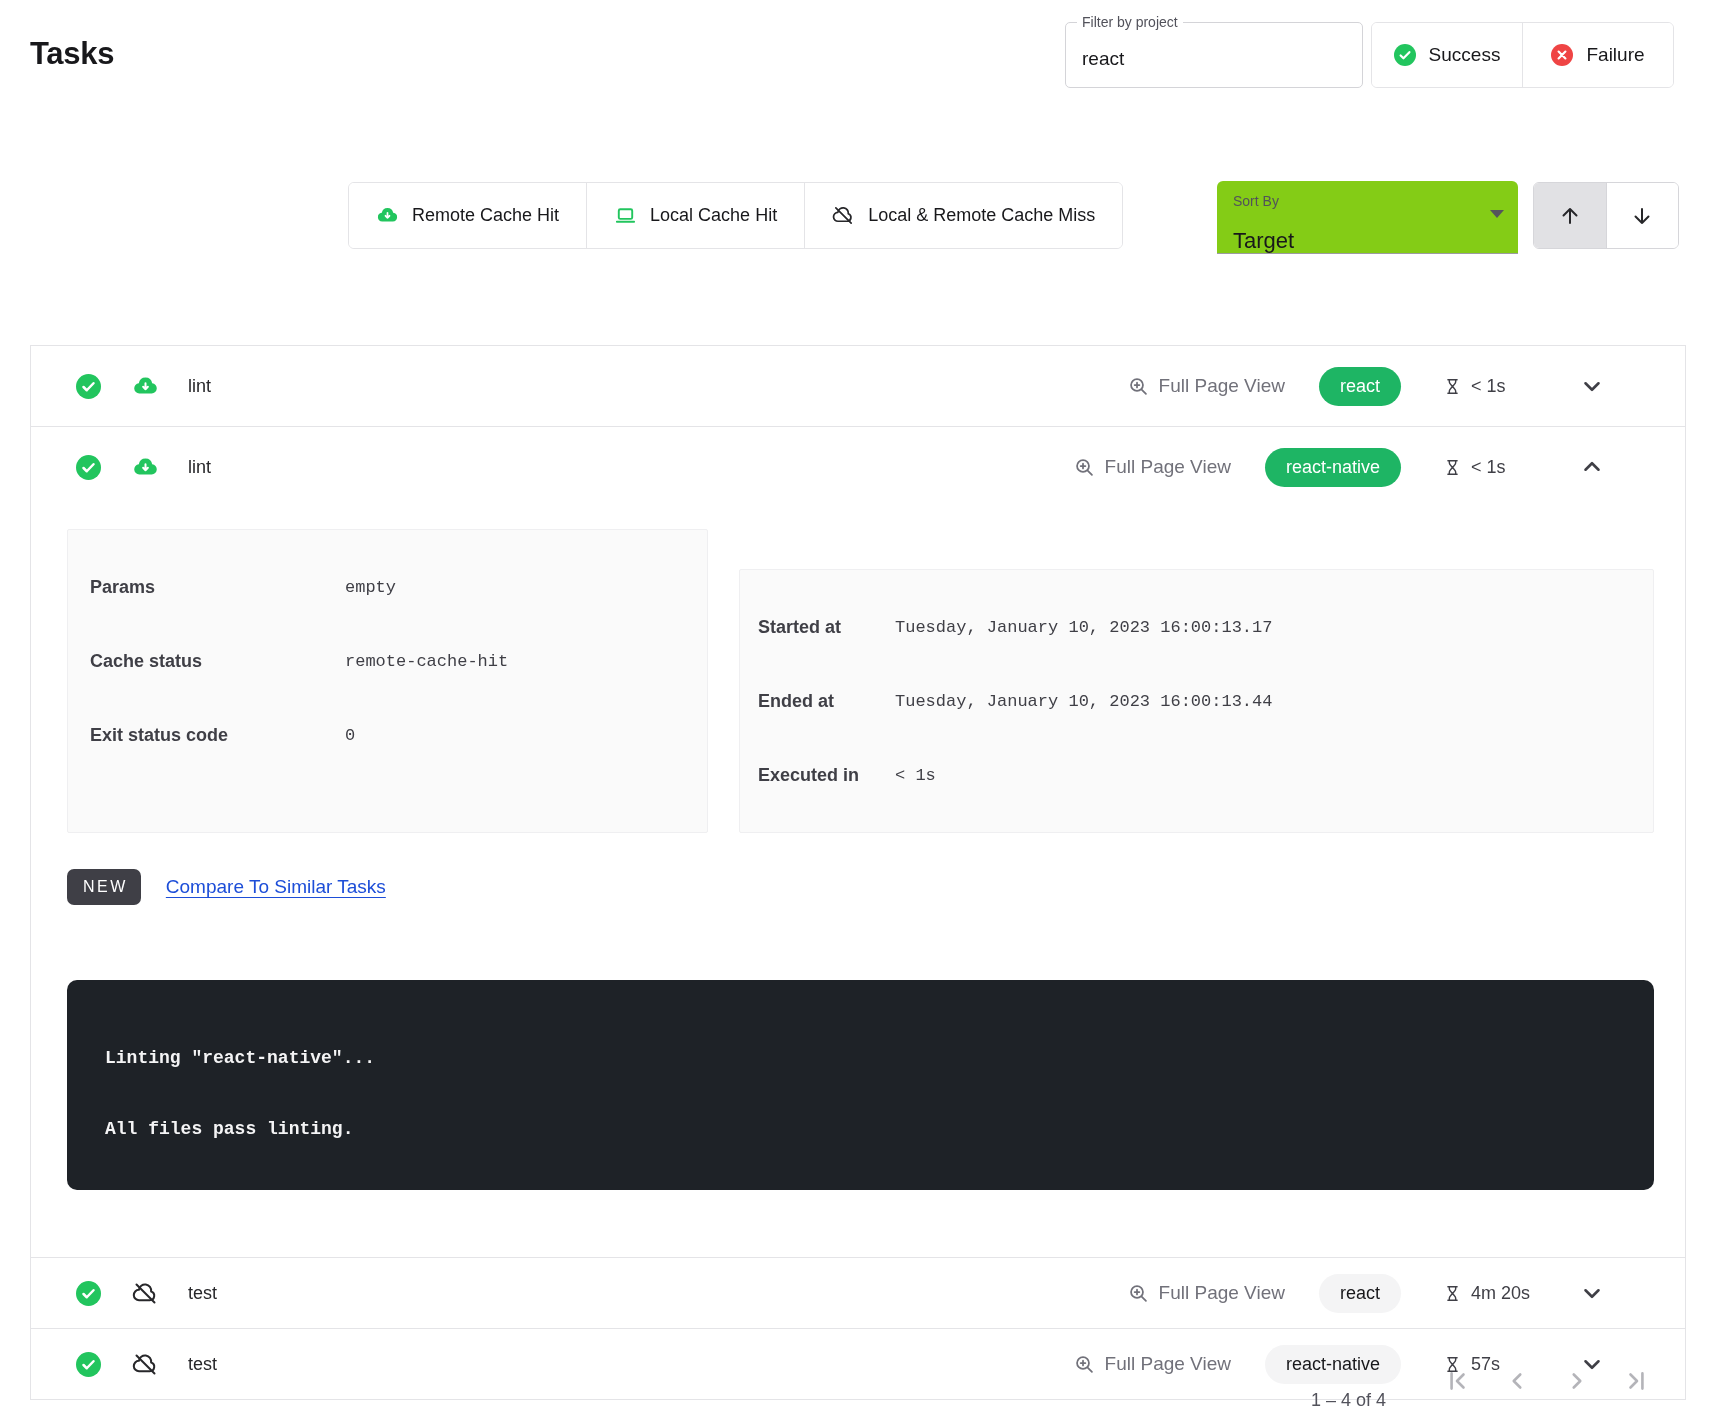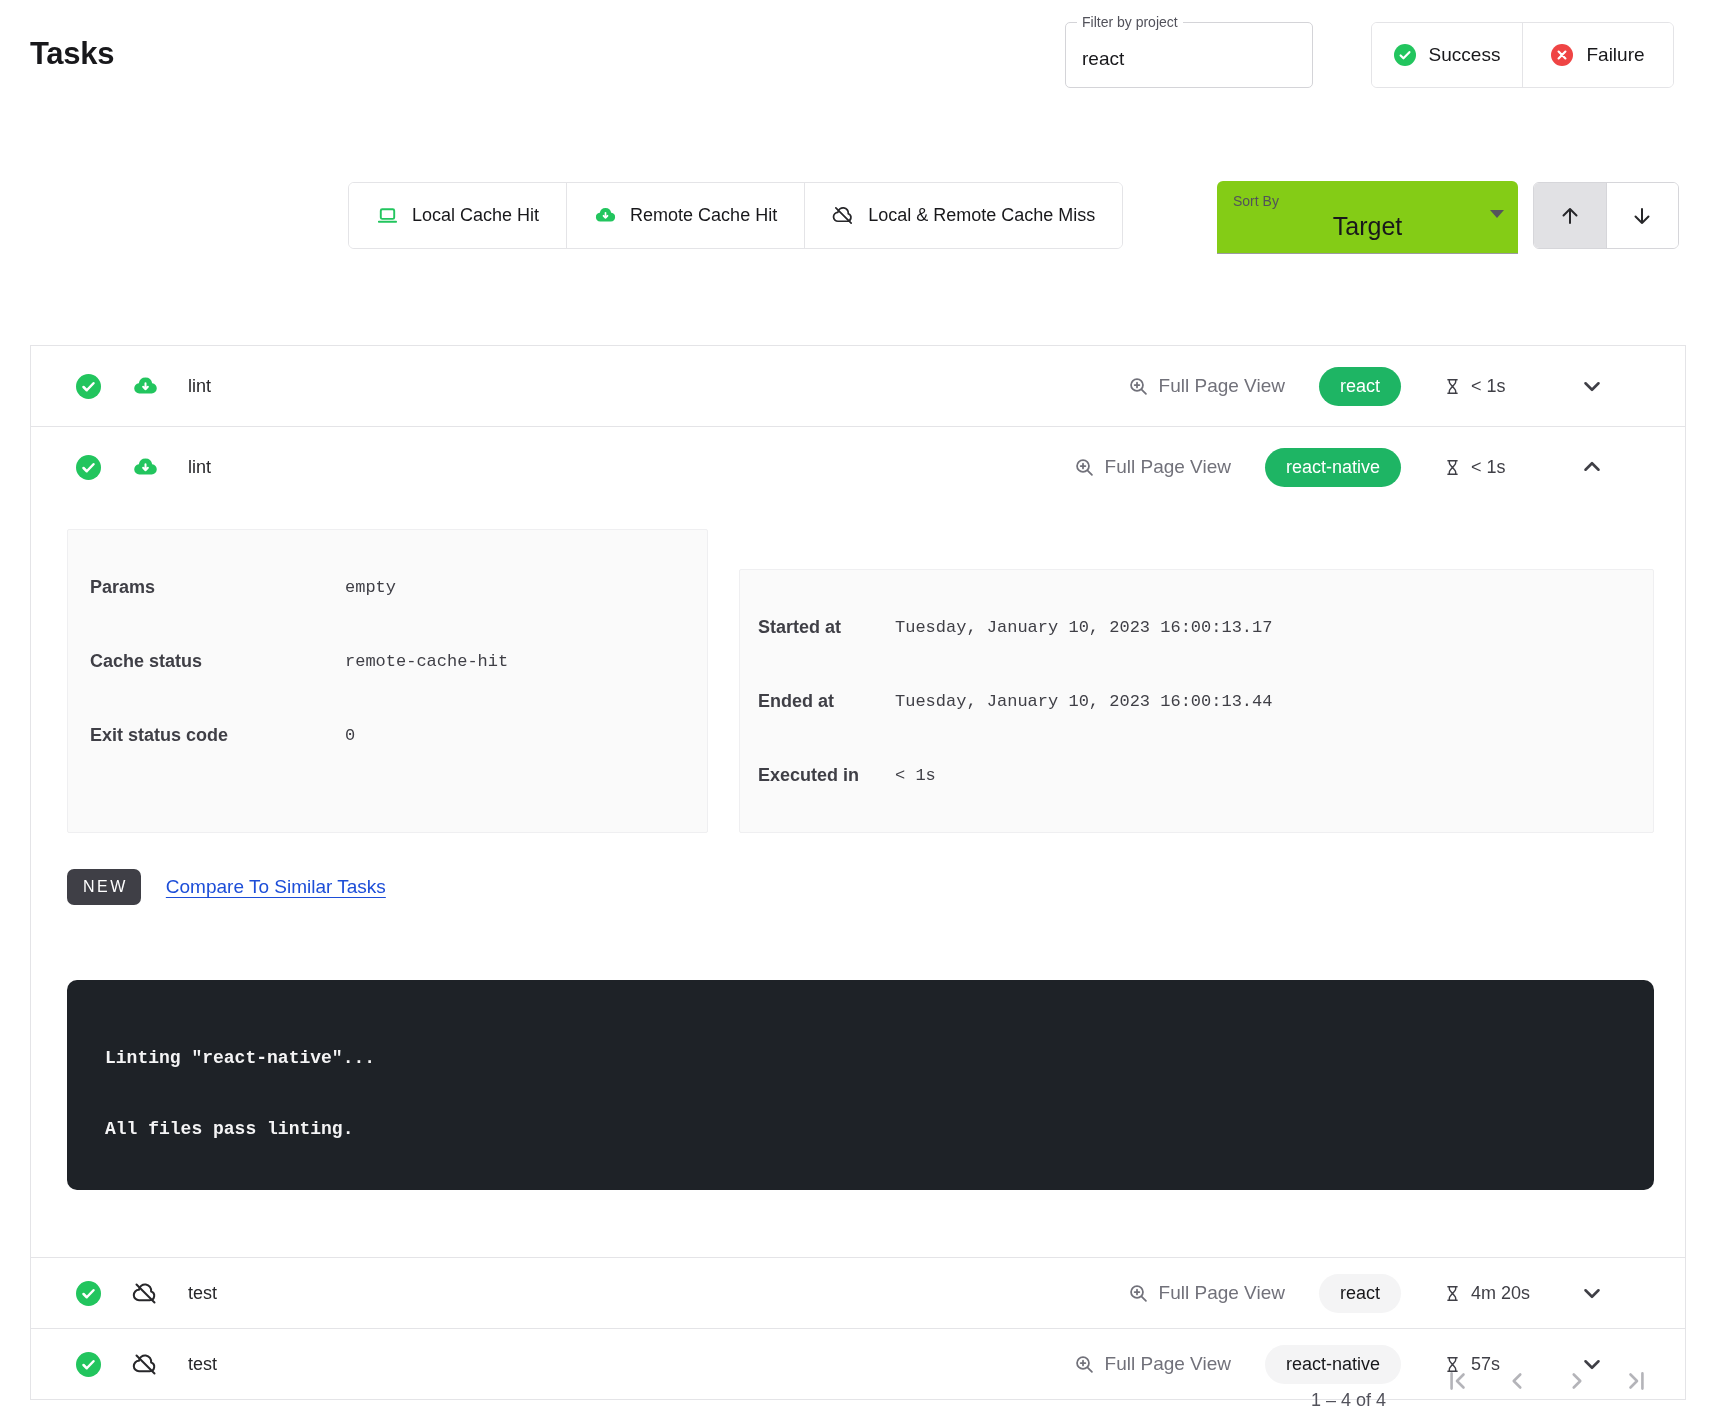--- a/index.html
+++ b/index.html
@@ -5,21 +5,21 @@
   * { margin:0; padding:0; box-sizing:border-box; }
   html,body { background:#ffffff; }
   body {
     width:1716px; height:1418px; position:relative; overflow:hidden;
     font-family:"Liberation Sans", sans-serif; color:#18181b;
   }
 
   
   .page-title { position:absolute; left:30px; top:36px; font-size:31px; font-weight:700; letter-spacing:-0.3px; color:#18181b; }
 
-  .filter-field { position:absolute; left:1065px; top:22px; width:248px; height:66px;
+  .filter-field { position:absolute; left:1065px; top:22px; width:298px; height:66px;
     border:1px solid #d4d4d8; border-radius:5px; background:#fff; }
   .filter-field .field-label { position:absolute; top:-10px; left:11px; background:#fff; padding:0 5px;
     font-size:14px; color:#52525b; line-height:18px; }
   .filter-field input { width:100%; height:100%; border:none; outline:none; background:transparent;
     padding:8px 16px 0 16px; font-size:19px; color:#18181b; font-family:"Liberation Sans", sans-serif; }
 
   .status-group { position:absolute; left:1371px; top:22px; width:303px; height:66px; display:flex;
     border:1px solid #e4e4e7; border-radius:6px; background:#fff; overflow:hidden; }
   .status-btn { flex:1; display:flex; align-items:center; justify-content:center; gap:13px;
     background:#fff; border:none; cursor:pointer; font-size:19px; color:#18181b; font-family:inherit; }
@@ -29,21 +29,21 @@
   .cache-group { position:absolute; left:348px; top:182px; height:67px; display:flex;
     border:1px solid #e4e4e7; border-radius:6px; background:#fff; overflow:hidden; }
   .cache-btn { display:flex; align-items:center; gap:13px; padding:0 27px; border:none; background:#fff;
     cursor:pointer; font-size:18px; color:#18181b; font-family:inherit; white-space:nowrap; }
   .cache-btn + .cache-btn { border-left:1px solid #e4e4e7; }
 
   .sort-select { position:absolute; left:1217px; top:181px; width:301px; height:73px;
     background:#84cc16; border-radius:6px 6px 0 0; border-bottom:1px solid #9b9ba1;
     padding:12px 16px 12px 16px; cursor:pointer; }
   .sort-label { font-size:14px; color:#52525b; }
-  .sort-value { font-size:25px; color:#18181b; margin-top:3px;text-align:center; }
+  .sort-value { font-size:22px; color:#18181b; margin-top:19px; }
   .sort-caret { position:absolute; right:14px; top:29px; width:0; height:0;
     border-left:7px solid transparent; border-right:7px solid transparent; border-top:8px solid #55555c; }
 
   .dir-group { position:absolute; left:1533px; top:182px; width:146px; height:67px; display:flex;
     border:1px solid #d6d6da; border-radius:6px; overflow:hidden; background:#fff; }
   .dir-btn { flex:1; display:flex; align-items:center; justify-content:center; border:none; background:#fff; cursor:pointer; }
   .dir-btn.active { background:#e1e1e4; }
   .dir-btn + .dir-btn { border-left:1px solid #d6d6da; }
 
   
@@ -118,35 +118,35 @@
           <path d="M6.9 6.9l6.2 6.2M13.1 6.9l-6.2 6.2" stroke="#fff" stroke-width="2" fill="none" stroke-linecap="round"></path>
         </svg>
     </span>
     <span>Failure</span>
   </button>
 </div>
 
 <div class="cache-group">
   <button class="cache-btn">
     <span>
+      <svg width="23" height="23" viewBox="0 0 24 24">
+          <path fill="#22c55e" d="M6.5 18.2a4.6 4.6 0 0 1-.45-9.17 6.05 6.05 0 0 1 11.9 0 4.6 4.6 0 0 1-.45 9.17h-11z"></path>
+          <path d="M12 9.2v5.2m0 0l-2.1-2.1m2.1 2.1l2.1-2.1" stroke="#fff" stroke-width="1.8" fill="none" stroke-linecap="round" stroke-linejoin="round"></path>
+        </svg>
+    </span>
+    <span>Remote Cache Hit</span>
+  </button>
+  <button class="cache-btn">
+    <span>
       <svg width="23" height="23" viewBox="0 0 24 24" fill="none" stroke="#22c55e" stroke-width="2" stroke-linecap="round" stroke-linejoin="round">
           <rect x="5" y="5.5" width="14" height="10" rx="1.5"></rect>
           <path d="M3 18.5h18"></path>
         </svg>
     </span>
     <span>Local Cache Hit</span>
-  </button>
-  <button class="cache-btn">
-    <span>
-      <svg width="23" height="23" viewBox="0 0 24 24">
-          <path fill="#22c55e" d="M6.5 18.2a4.6 4.6 0 0 1-.45-9.17 6.05 6.05 0 0 1 11.9 0 4.6 4.6 0 0 1-.45 9.17h-11z"></path>
-          <path d="M12 9.2v5.2m0 0l-2.1-2.1m2.1 2.1l2.1-2.1" stroke="#fff" stroke-width="1.8" fill="none" stroke-linecap="round" stroke-linejoin="round"></path>
-        </svg>
-    </span>
-    <span>Remote Cache Hit</span>
   </button>
   <button class="cache-btn">
     <span>
       <svg width="23" height="23" viewBox="0 0 24 24" fill="none" stroke="#27272a" stroke-width="1.8" stroke-linecap="round" stroke-linejoin="round">
           <path d="M6.4 18h9.4a4 4 0 0 0 1.2-7.8A5.5 5.5 0 0 0 6.1 8.7 3.9 3.9 0 0 0 6.4 18Z"></path>
           <path d="M4 4l16 16"></path>
         </svg>
     </span>
     <span>Local &amp; Remote Cache Miss</span>
   </button>

